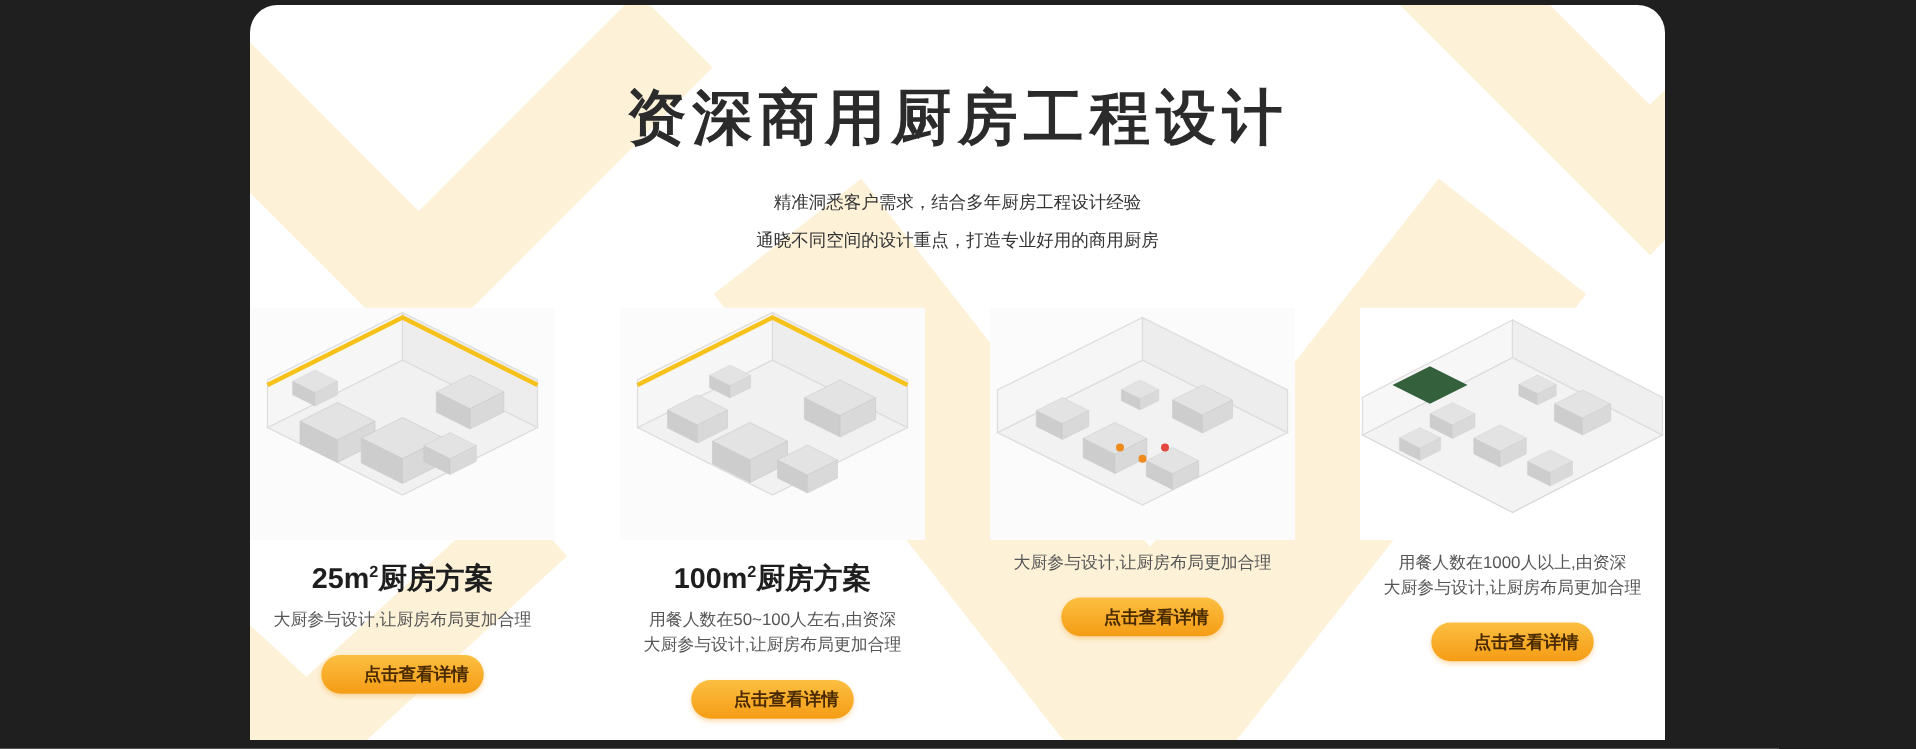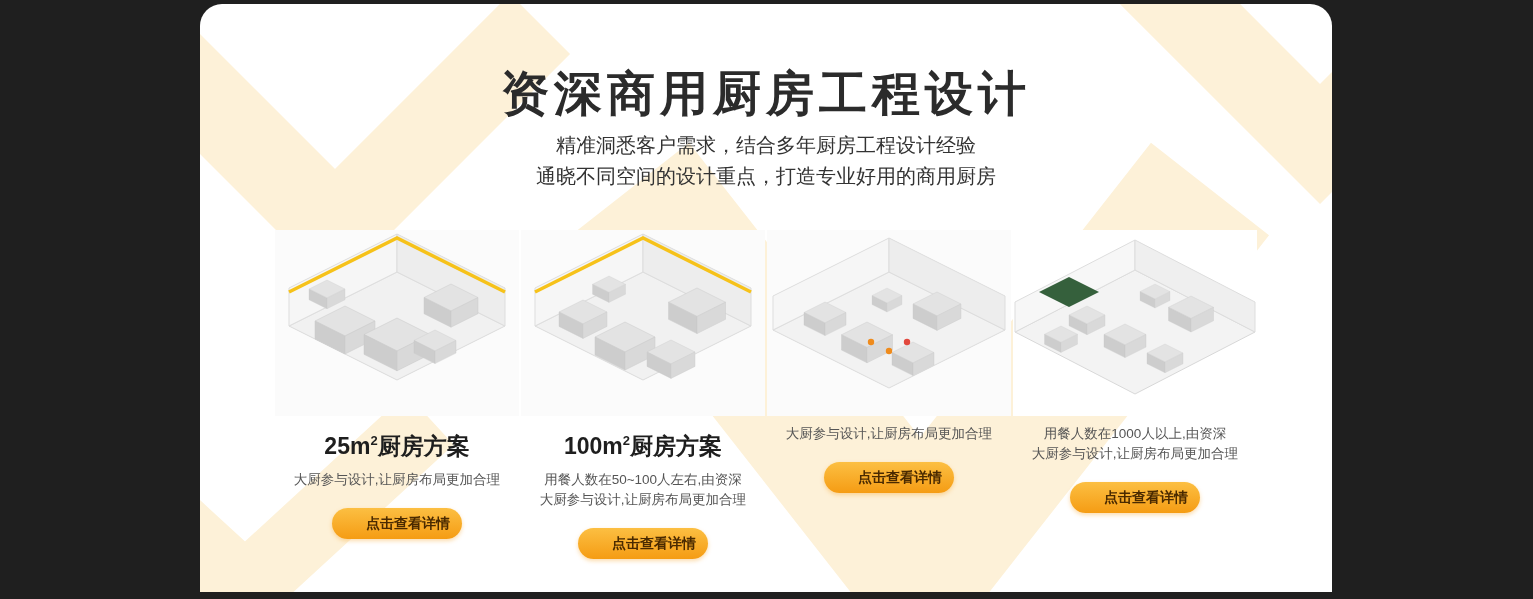--- a/index.html
+++ b/index.html
@@ -20,28 +20,28 @@
   .content { position:relative; z-index:1; }
 
   .title {
     margin:58px 0 0 0;
     text-align:center;
     font-size:48px; font-weight:bold;
     letter-spacing:5px;
     color:#2b2b2b;
   }
   .subtitle {
-    margin:4px 0 0 0;
+    margin:20px 0 0 0;
     text-align:center;
-    font-size:20px; color:#333;
+    font-size:14px; color:#333;
     line-height:31px;
   }
 
   .cards {
-    display:flex; justify-content:center;
+    display:flex; justify-content:space-between;
     gap:2px; margin-top:38px;
   }
   .card { width:244px; display:flex; flex-direction:column; background:transparent; }
   .card-img { width:244px; height:186px; display:block; }
   .card-title {
     margin:15px 0 0 0; text-align:center;
     font-size:23px; font-weight:bold; color:#1e1e1e;
   }
   .card-title sup { font-size:13px; }
   .card-desc {

